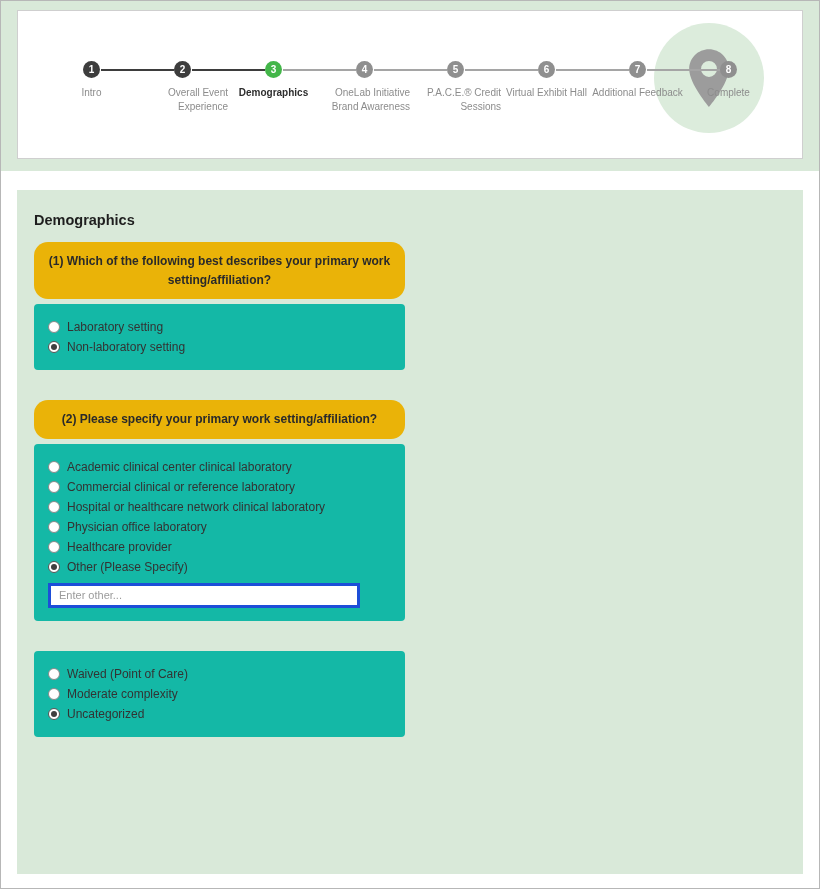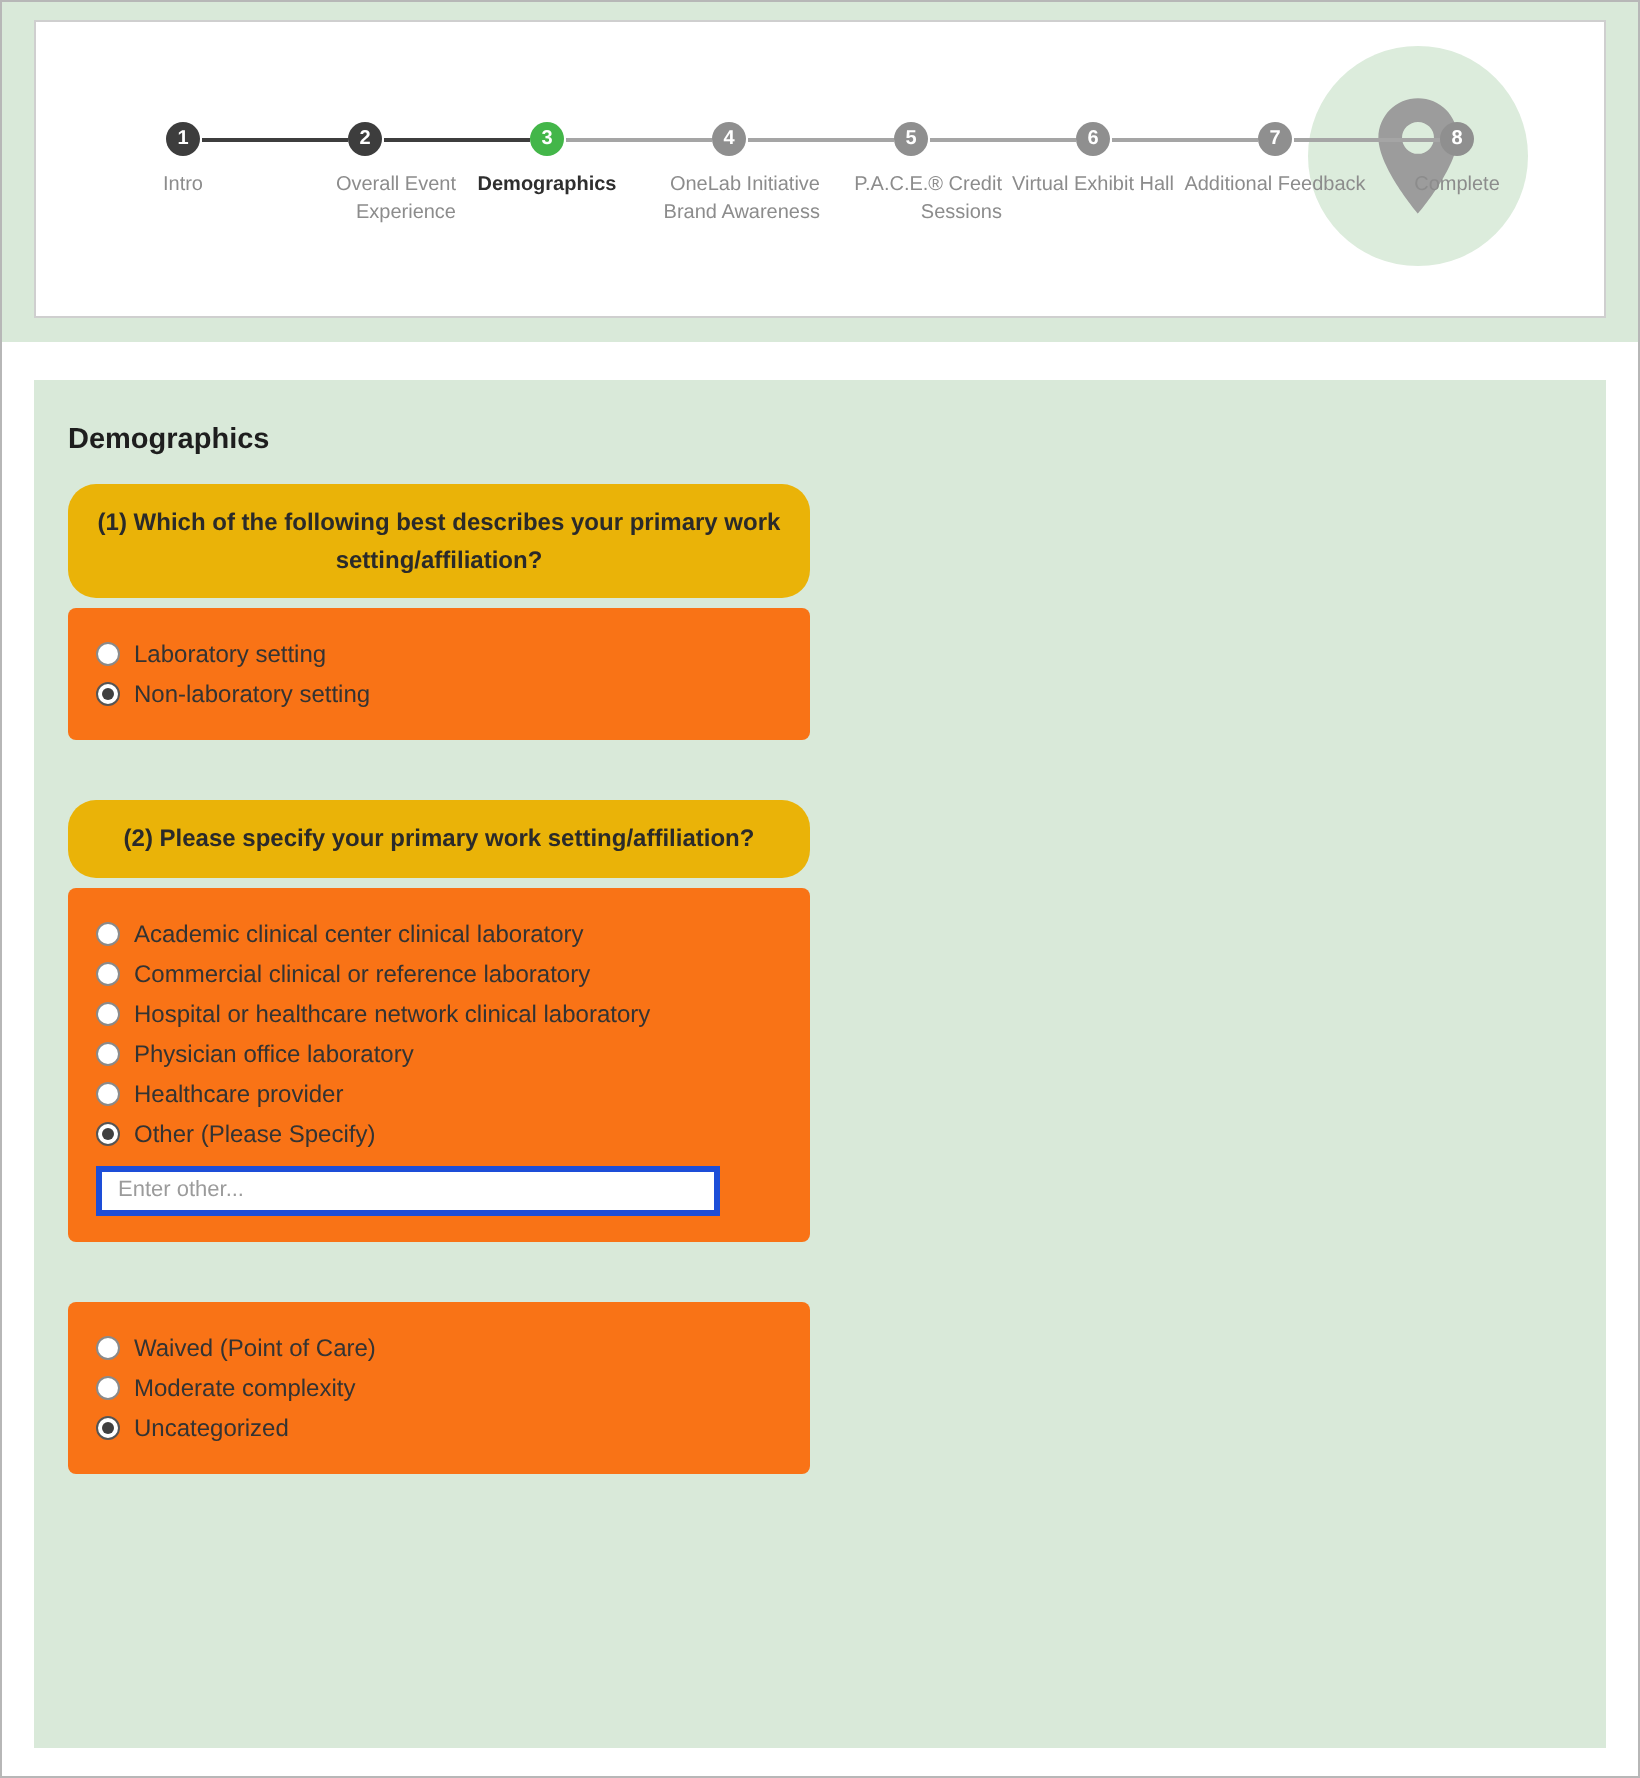--- a/index.html
+++ b/index.html
@@ -59,21 +59,21 @@
   }
   .page-title { font-size: 14.5px; font-weight: bold; color: #1e1e1e; margin-bottom: 14px; }
   .page-subtitle { font-size: 12px; color: #3e3e3e; margin-bottom: 18px; }
 
   .question { width: 371px; margin-bottom: 30px; }
   .q-header {
     background: #eab308; border-radius: 14px;
     padding: 10px 14px; margin-bottom: 5px;
     font-size: 12px; font-weight: bold; color: #2a2a2a; line-height: 1.55; text-align: center;
   }
-  .q-card { background: #f97316; border-radius: 4px; padding: 13px 14px; }
+  .q-card { background: #14b8a6; border-radius: 4px; padding: 13px 14px; }
   .option {
     display: flex; align-items: center; gap: 7px;
     padding: 3px 0; font-size: 12px; color: #333333; cursor: pointer;
   }
   .radio {
     width: 12px; height: 12px; flex: none;
     border: 1px solid #8a8a8a; border-radius: 50%;
     background: #fff; position: relative;
   }
   .radio.checked { border-color: #555; }

